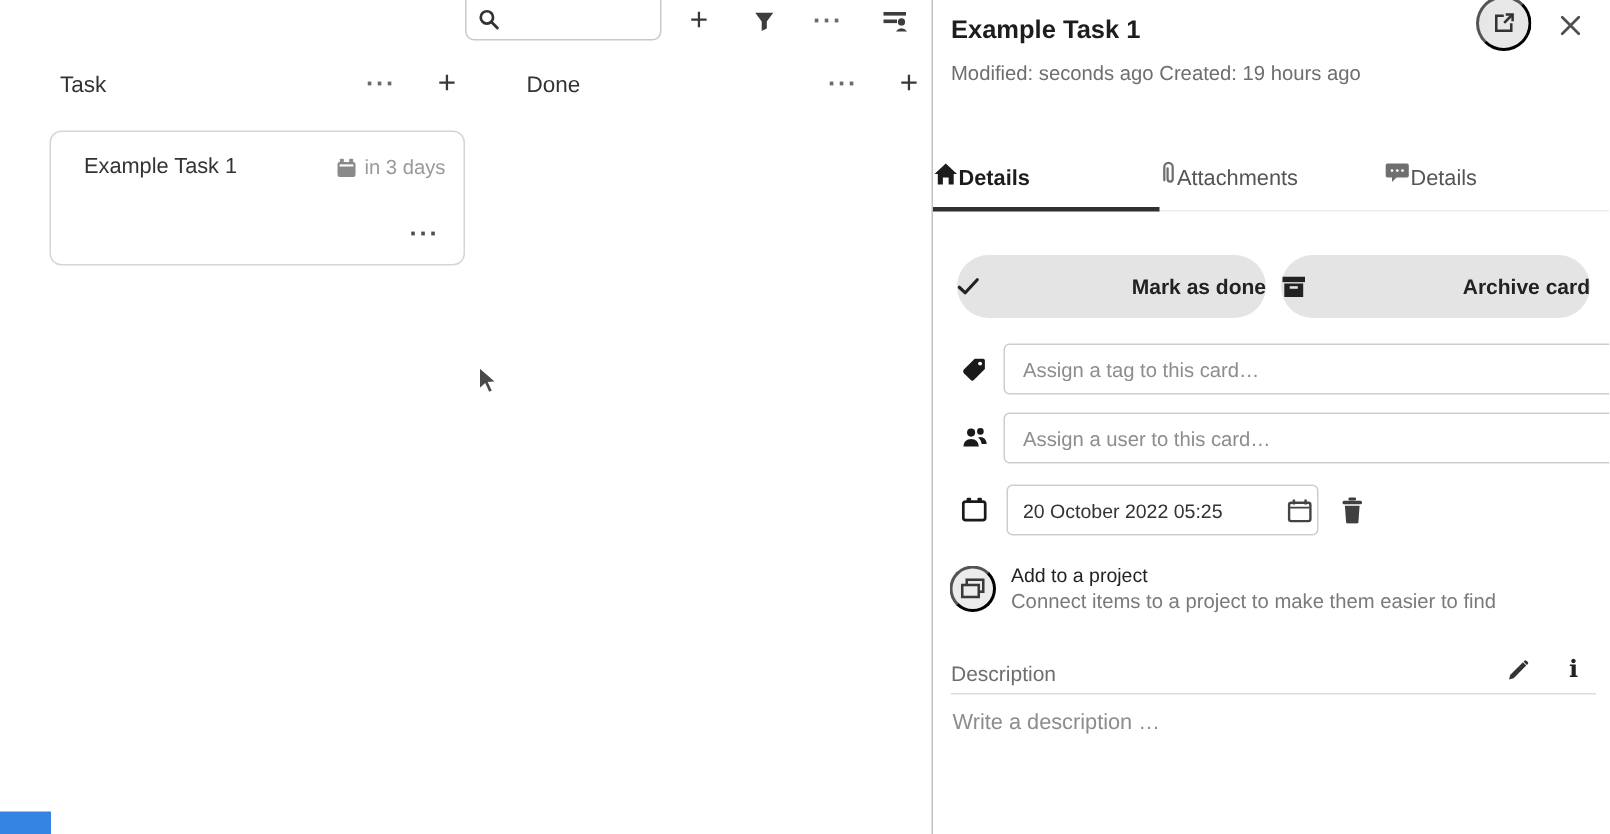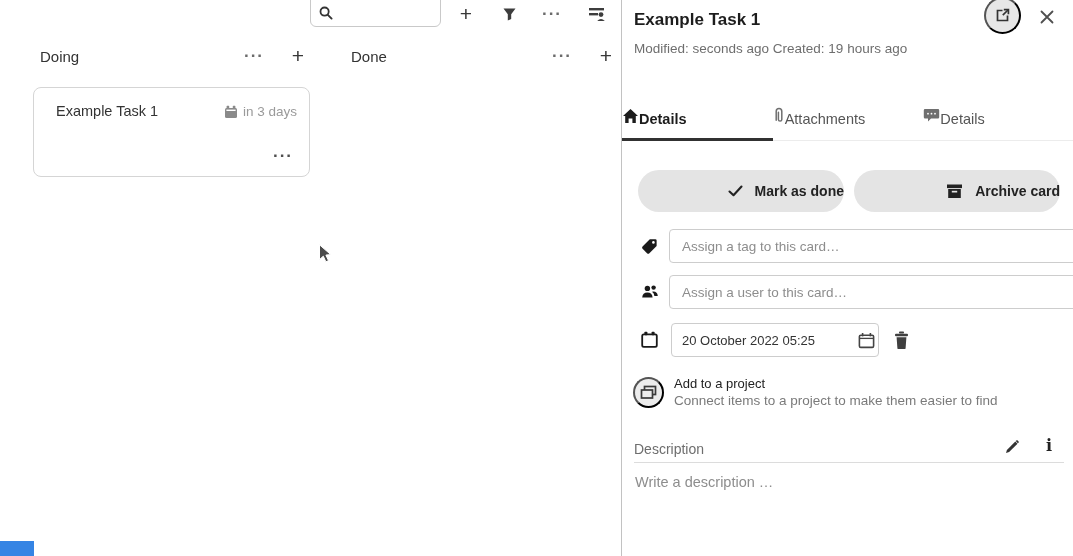--- a/index.html
+++ b/index.html
@@ -51,21 +51,21 @@
   .tabbar { position:absolute; left:0; top:84px; width:452px; height:57px; display:flex; border-bottom:1px solid #ececec; }
   .tab { flex:1; position:relative; display:flex; flex-direction:row; align-items:center; justify-content:flex-start; padding-top:7px; cursor:pointer; }
   .tab .t-icon { height:18px; display:flex; align-items:center; color:#6f6f6f; }
   .tab .t-label { margin-top:7px; font-size:14.5px; color:#555; }
   .tab.active .t-icon { color:#1c1c1c; }
   .tab.active .t-label { color:#1c1c1c; font-weight:700; }
   .tab.active::after { content:""; position:absolute; left:0; bottom:-1px; width:100%; height:3px; background:#313131; }
 
   .pill-btn {
     position:absolute; top:170px; height:42px; width:206px; border:none; border-radius:21px;
-    background:#e4e4e4; display:flex; align-items:center; justify-content:flex-end; gap:12px;
+    background:#e4e4e4; display:flex; align-items:center; justify-content:space-between; gap:12px;
     font-family:"Liberation Sans",sans-serif; font-size:14px; font-weight:700; color:#222; cursor:pointer;
   }
   .field-row-icon { position:absolute; color:#1a1a1a; }
   .assign-input {
     position:absolute; left:47px; width:463px; height:34px;
     border:1px solid #cdcdcd; border-radius:4px; padding:0 12px;
     font:13.5px "Liberation Sans",sans-serif; color:#333; background:#fff;
   }
   .assign-input::placeholder { color:#8d8d8d; opacity:1; }
   .date-field {
@@ -121,21 +121,21 @@
       <span>
         <svg width="19" height="16" viewBox="0 0 19 16">
           <rect x="2" y="2" width="15" height="2.4" fill="#3d3d3d"></rect>
           <rect x="2" y="7" width="9" height="2.4" fill="#3d3d3d"></rect>
           <circle cx="14" cy="8.6" r="2.4" fill="#3d3d3d"></circle>
           <path d="M10.2 15 q3.8 -4.2 7.6 0 Z" fill="#3d3d3d"></path>
         </svg>
       </span>
     </button>
 
-    <span class="col-header-name abs" style="left:40px; top:48px;">Doing</span>
+    <span class="col-header-name abs" style="left:40px; top:48px;">Task</span>
     <button class="icon-btn abs" style="left:242px; top:46px; width:24px; height:18px;">
       <span class="more-glyph">···</span>
     </button>
     <button class="icon-btn abs" style="left:287px; top:43px; width:22px; height:24px;">
       <span class="plus-glyph">+</span>
     </button>
 
     <span class="col-header-name abs" style="left:351px; top:48px;">Done</span>
     <button class="icon-btn abs" style="left:550px; top:46px; width:24px; height:18px;">
       <span class="more-glyph">···</span>

